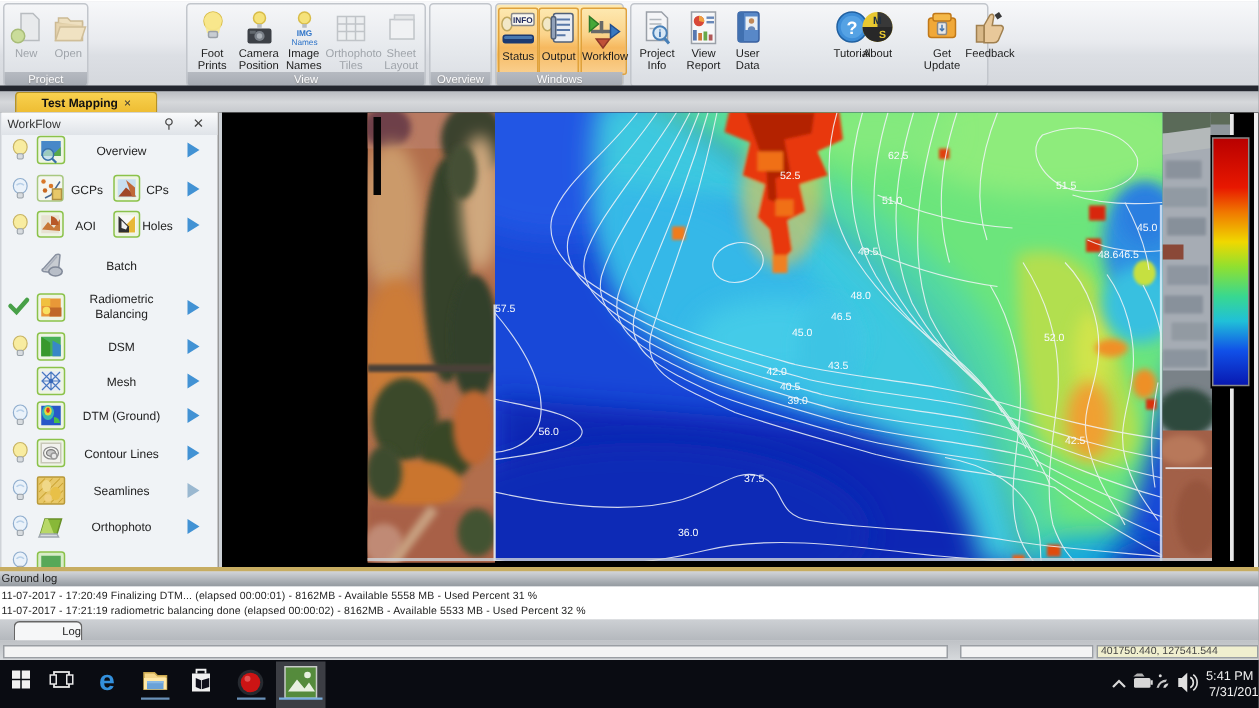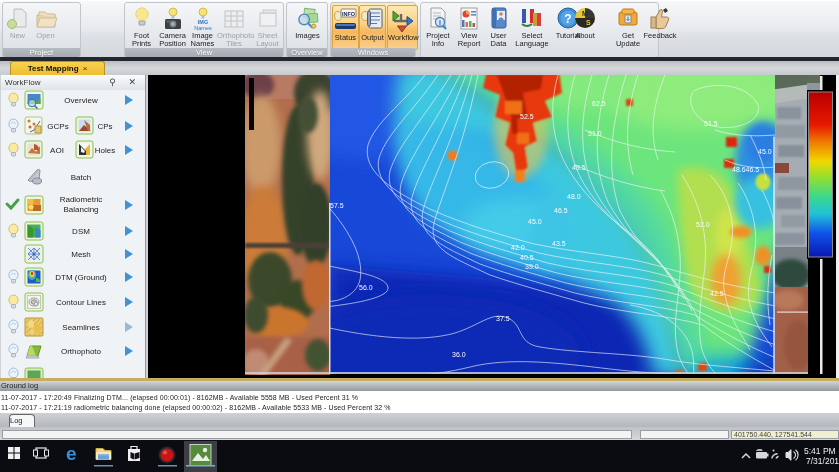--- a/index.html
+++ b/index.html
@@ -15,28 +15,28 @@
 #tab{position:absolute;left:10px;top:61px;width:95px;height:14px;background:linear-gradient(#f8d14f,#eebd33);border:1px solid #b59225;border-bottom:none;border-radius:3px 3px 0 0;font-size:8px;font-weight:bold;color:#111;line-height:13px;text-align:center}
 #tab i{font-style:normal;font-weight:normal;color:#333;margin-left:4px}
 #main{position:absolute;left:0;top:75px;width:839px;height:303px;background:#000}
 #wfpanel{position:absolute;left:0;top:75px;width:146px;height:303px;background:#f0f3f6;border-right:1px solid #999;border-left:1px solid #cfd3d8}
 #wfhead{position:absolute;left:0;top:0;width:144px;height:15px;background:linear-gradient(#fafbfc,#dfe3e8);font-size:8px;color:#333;line-height:15px;padding-left:4px}
 #wfhead .pins{position:absolute;right:4px;top:0;font-size:9px;color:#444;letter-spacing:5px}
 #goldline{position:absolute;left:0;top:378px;width:839px;height:3px;background:#c7ad62}
 #loghead{position:absolute;left:0;top:381px;width:839px;height:10px;background:linear-gradient(#d2d5d9,#93999f);font-size:7.5px;color:#222;line-height:10px;padding-left:1px}
 #logarea{position:absolute;left:0;top:391px;width:839px;height:22px;background:#fff;font-size:7px;color:#222;line-height:9.5px;padding:2px 0 0 1px;letter-spacing:0.1px}
 #logtabrow{position:absolute;left:0;top:413px;width:839px;height:14px;background:linear-gradient(#cdd0d4,#b4b8bd)}
-#logtab{position:absolute;left:9px;top:413.5px;width:26px;height:13px;background:#f6f7f8;border:1px solid #666;border-bottom:none;border-radius:4px 4px 0 0;font-size:7.5px;color:#222;text-align:left;line-height:12px}
+#logtab{position:absolute;left:9px;top:413.5px;width:46px;height:13px;background:#f6f7f8;border:1px solid #666;border-bottom:none;border-radius:4px 4px 0 0;font-size:7.5px;color:#222;text-align:right;line-height:12px}
 #statusbar{position:absolute;left:0;top:427px;width:839px;height:13px;background:linear-gradient(#bfc2c6,#d6d9dc)}
 .sbox{position:absolute;top:430px;height:9px;background:#f4f4f4;border:1px solid #9a9ea3}
 #coordbox{position:absolute;left:731px;top:430px;width:108px;height:9px;background:#f0efcf;border:1px solid #9a9ea3;font-size:7px;color:#444;line-height:8px;padding-left:2px}
 #taskbar{position:absolute;left:0;top:440px;width:839px;height:32px;background:#0a0c12}
 </style></head><body>
 <div id="ribbon">
-<div class="grp" style="left:2px;width:79px">
+<div class="grp" style="left:2px;width:57px">
  <div class="btn gray" style="left:1px;width:27px"><svg width="22" height="24" style="margin-top:2px" viewBox="0 0 22 24">
           <path d="M7,2 h8 l4,4 v14 h-12 z" fill="#e8eaec" stroke="#b8bcc0"></path>
           <circle cx="5" cy="17" r="4.5" fill="#cadc9a" stroke="#a8bc78"></circle>
         </svg><div class="tx">New</div></div>
  <div class="btn gray" style="left:29px;width:27px"><svg width="24" height="24" style="margin-top:2px" viewBox="0 0 24 24">
           <path d="M3,8 h18 v12 h-18 z" fill="#e6d4ae" stroke="#ccba94"></path>
           <path d="M5,8 v-3 h6 l2,2 h8 v3" fill="#eee0c0" stroke="#ccba94"></path>
           <path d="M3,20 l3,-9 h17 l-3,9 z" fill="#f0e2c2" stroke="#d0be98"></path>
         </svg><div class="tx">Open</div></div>
  <div class="lbl">Project</div>
@@ -65,27 +65,20 @@
           <rect x="3" y="4" width="18" height="16" fill="#eceef0" stroke="#c0c4c8"></rect>
           <path d="M3,9 h18 M3,14 h18 M9,4 v16 M15,4 v16" stroke="#c0c4c8"></path>
         </svg><div class="tx">Orthophoto<br>Tiles</div></div>
  <div class="btn gray" style="left:127px;width:31px"><svg width="24" height="24" style="margin-top:2px" viewBox="0 0 24 24">
           <rect x="4" y="6" width="16" height="13" fill="#f0f1f3" stroke="#c0c4c8"></rect>
           <rect x="7" y="3" width="13" height="3" fill="#e4e6e8" stroke="#c8ccd0"></rect>
         </svg><div class="tx">Sheet<br>Layout</div></div>
  <div class="lbl">View</div>
 </div>
 <div class="grp" style="left:286px;width:42px">
- <div class="btn" style="left:1px;width:39px"><svg width="26" height="25" style="margin-top:1px" viewBox="0 0 26 26">
-          <rect x="9" y="3" width="11" height="9" fill="#bfe0b0" stroke="#84b474" transform="rotate(6 14 7)"></rect>
-          <rect x="12" y="8" width="11" height="9" fill="#a8d898" stroke="#84b474" transform="rotate(-4 17 12)"></rect>
-          <circle cx="9" cy="14" r="5.5" fill="#bcd8ee" fill-opacity="0.75" stroke="#5088b8" stroke-width="1.4"></circle>
-          <path d="M13,18 l5,5" stroke="#5088b8" stroke-width="2.2"></path>
-          <circle cx="19" cy="21" r="2.2" fill="#e8c860" stroke="#b89830"></circle>
-        </svg><div class="tx">Images</div></div>
  <div class="lbl">Overview</div>
 </div>
 <div class="grp" style="left:330px;width:86px;background:linear-gradient(#fdeab6,#fbd78e 45%,#f7bd62 62%,#fad79a)">
  <div class="obtn" style="left:1px;width:27px"><svg width="25" height="26" style="margin-top:1px" viewBox="0 0 25 26">
           <ellipse cx="5" cy="9" rx="3.4" ry="4.5" fill="#f2e8c8" stroke="#c0a860"></ellipse>
           <rect x="8" y="2" width="15" height="8" rx="1" fill="#f8f6ee" stroke="#888"></rect>
           <text x="15.5" y="8.5" font-size="5.5" fill="#222c60" text-anchor="middle" font-weight="bold">INFO</text>
           <rect x="2" y="16" width="21" height="6" rx="2" fill="#1c3a70"></rect>
           <rect x="3" y="17" width="19" height="2" rx="1" fill="#4878b0"></rect>
         </svg><div class="tx">Status</div></div>
@@ -123,28 +116,20 @@
           <rect x="11" y="15" width="2.5" height="6" fill="#68a848"></rect>
           <rect x="14.5" y="17" width="2.5" height="4" fill="#b05858"></rect>
         </svg><div class="tx">View<br>Report</div></div>
  <div class="btn" style="left:63px;width:29px"><svg width="20" height="25" style="margin-top:1px" viewBox="0 0 20 25">
           <rect x="3" y="2" width="14" height="20" rx="2" fill="#5888c8" stroke="#3860a0"></rect>
           <rect x="3" y="2" width="4" height="20" fill="#4070b0"></rect>
           <rect x="8" y="5" width="8" height="9" fill="#e8eef4"></rect>
           <circle cx="12" cy="8" r="1.8" fill="#c08858"></circle>
           <path d="M9.5,14 a2.5,2.5 0 0 1 5,0 z" fill="#6888b8"></path>
         </svg><div class="tx">User<br>Data</div></div>
- <div class="btn" style="left:92px;width:38px"><svg width="26" height="25" style="margin-top:1px" viewBox="0 0 26 25">
-          <rect x="3" y="3" width="4" height="14" fill="#3858a8"></rect>
-          <rect x="7" y="3" width="4" height="14" fill="#f0f0f0"></rect>
-          <rect x="11" y="3" width="4" height="14" fill="#d03030"></rect>
-          <rect x="14" y="7" width="4" height="13" fill="#c8a030"></rect>
-          <rect x="18" y="7" width="4" height="13" fill="#d84040"></rect>
-          <path d="M3,18 q5,4 10,0" stroke="#308048" stroke-width="2" fill="none"></path>
-        </svg><div class="tx">Select<br>Language</div></div>
  <div class="btn" style="left:130px;width:34px"><svg width="24" height="25" style="margin-top:1px" viewBox="0 0 24 25">
           <circle cx="12" cy="12" r="10" fill="#3e8ed8" stroke="#2060a0"></circle>
           <circle cx="12" cy="12" r="7.5" fill="#55a2e4"></circle>
           <text x="12" y="16.5" font-size="12" fill="#fff" text-anchor="middle" font-weight="bold">?</text>
         </svg><div class="tx">Tutorial</div></div>
  <div class="btn" style="left:150px;width:28px"><svg width="24" height="25" style="margin-top:1px" viewBox="0 0 24 25">
           <circle cx="12" cy="12" r="10" fill="#e8c830"></circle>
           <path d="M2,12 a10,10 0 0 0 20,0 z" fill="#282828"></path>
           <path d="M12,2 a10,10 0 0 1 10,10 l-10,0 z" fill="#383838"></path>
           <text x="9" y="10" font-size="7" fill="#203040" font-weight="bold">M</text>

